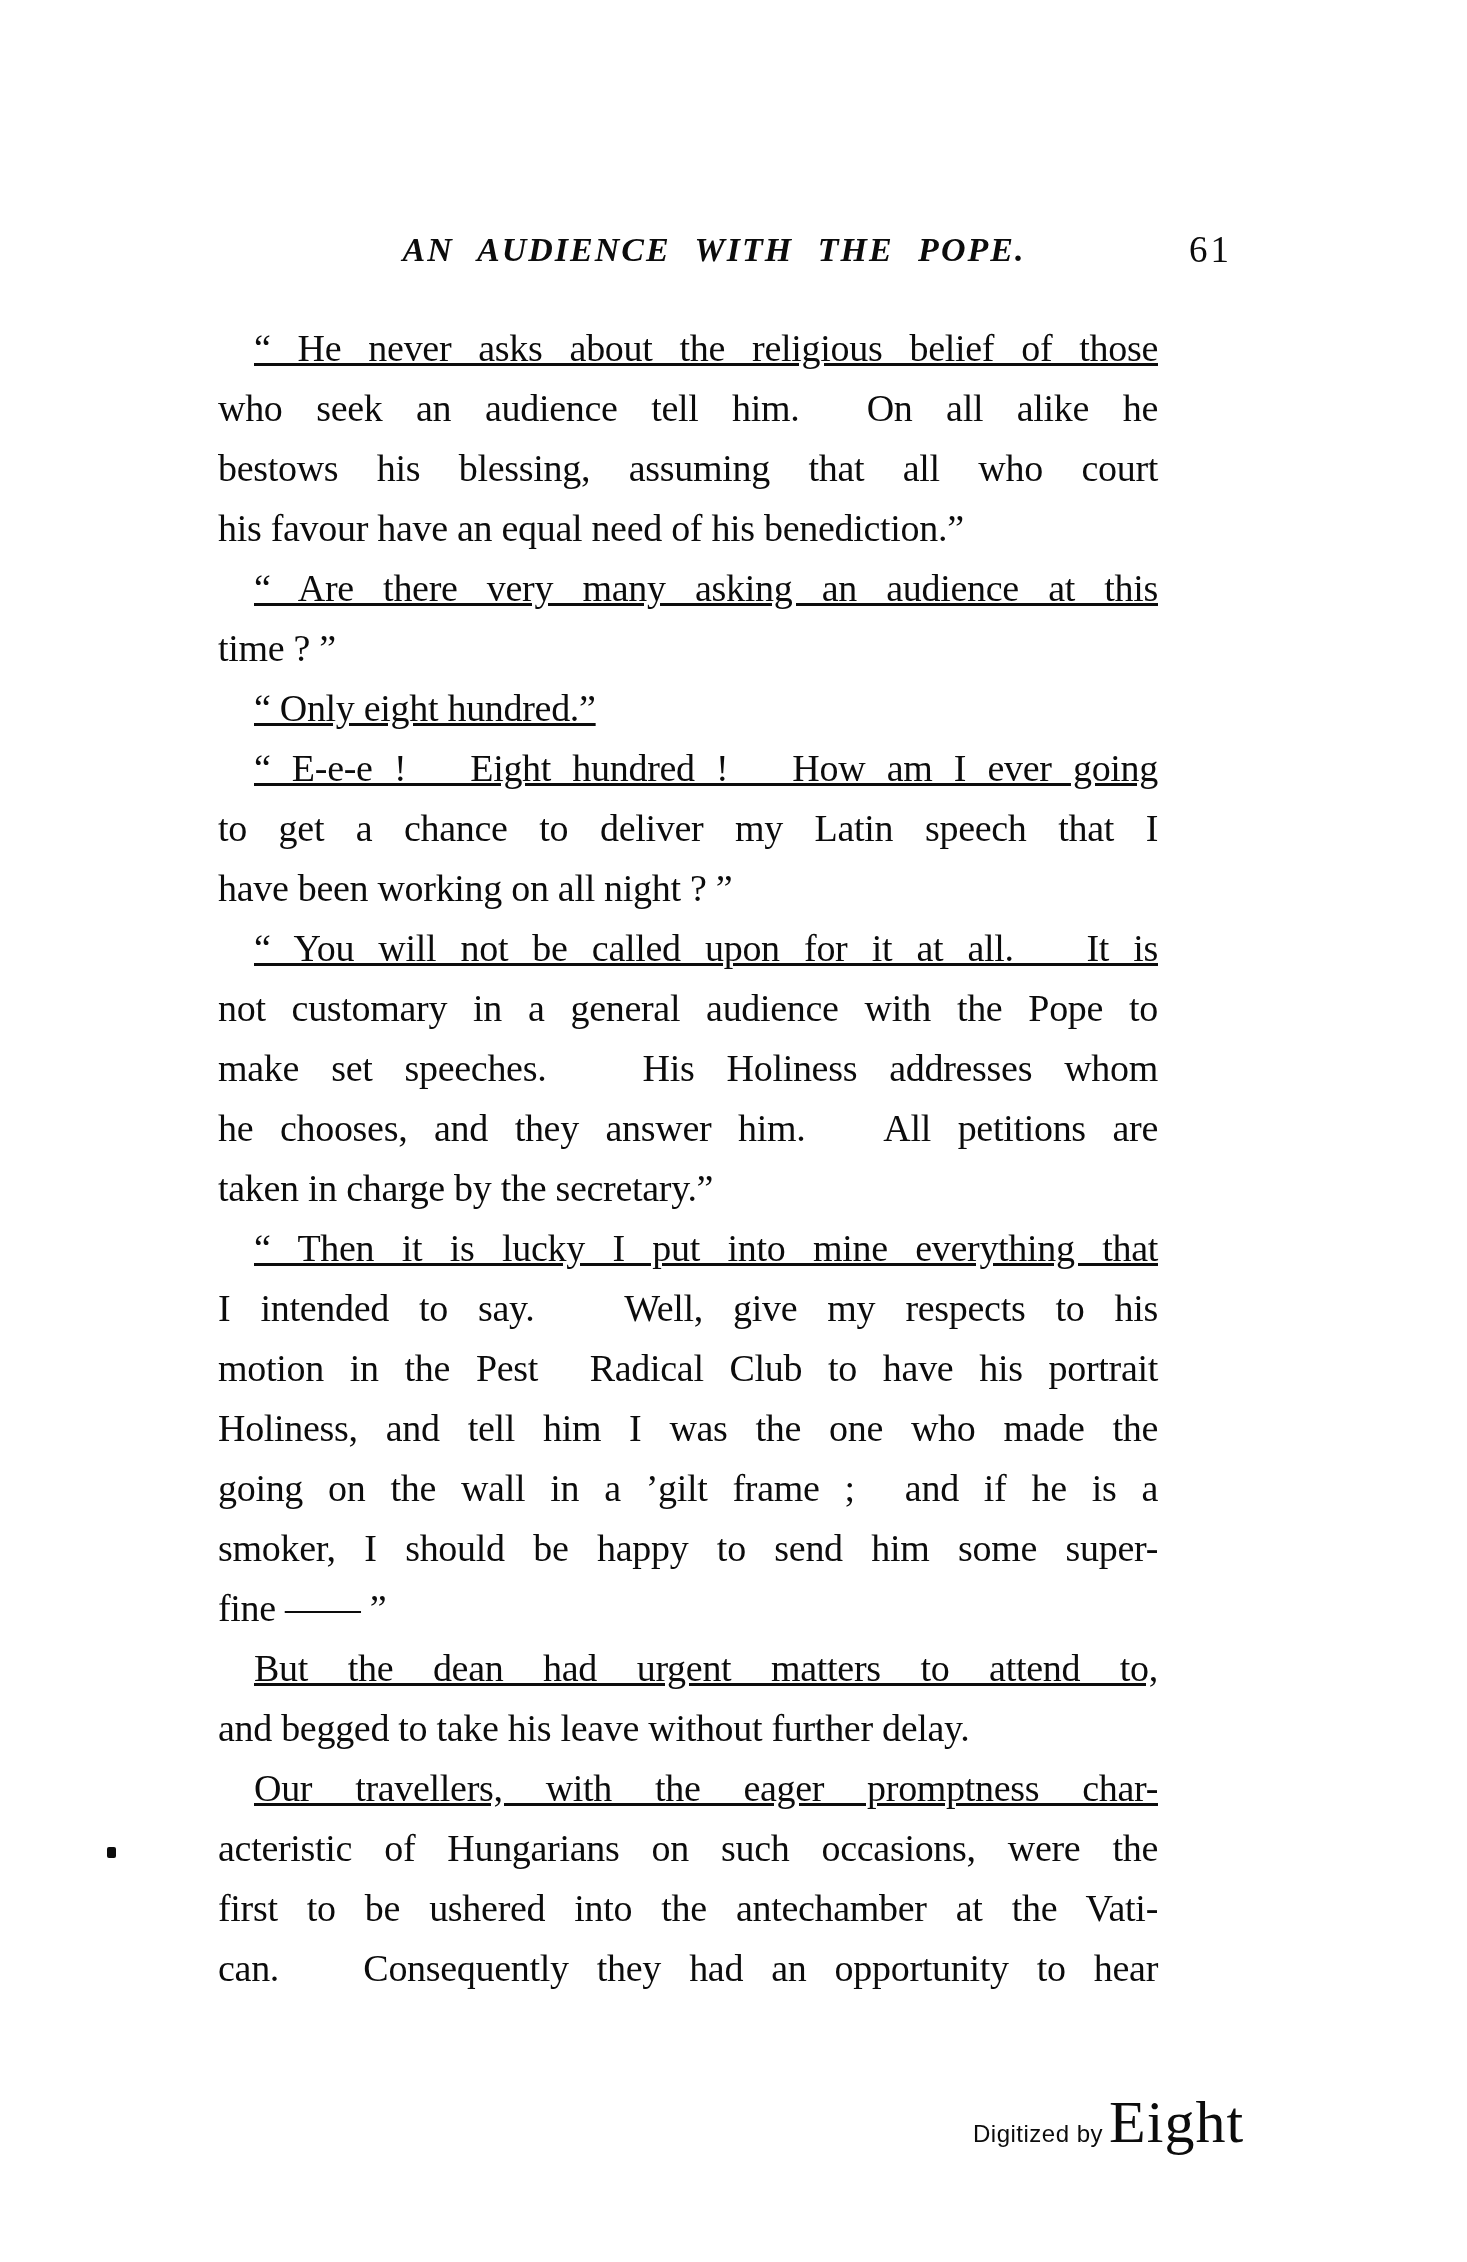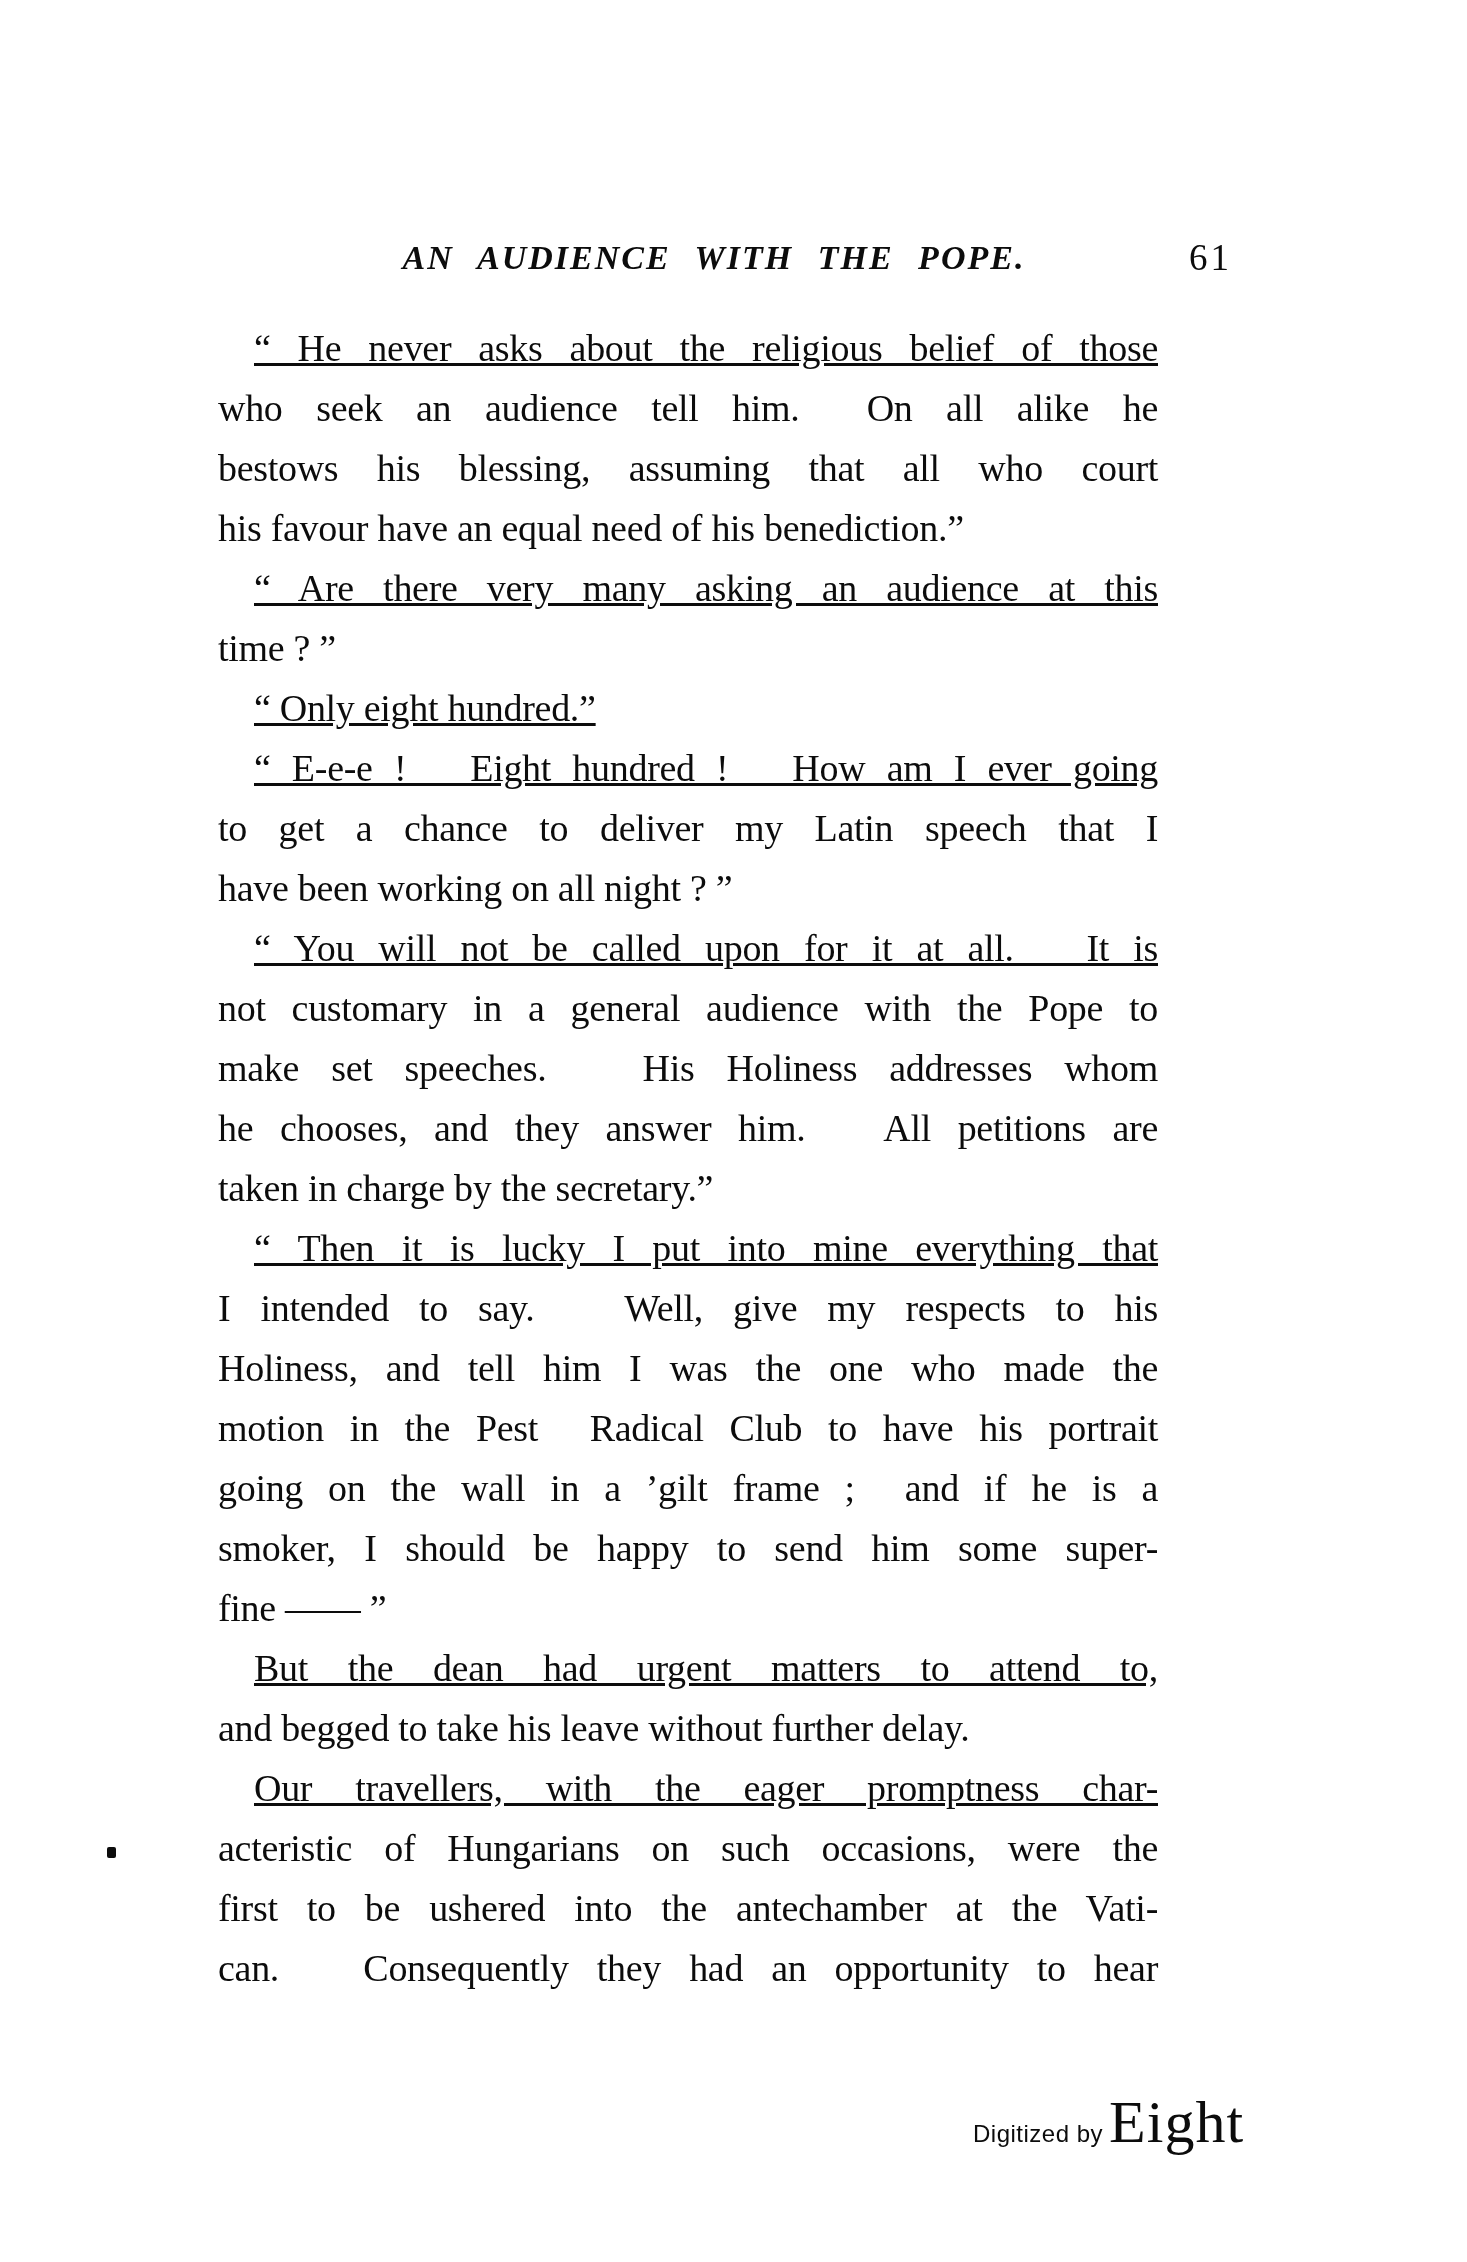--- a/index.html
+++ b/index.html
@@ -15,21 +15,20 @@
     overflow: hidden;
     font-family: "Liberation Serif", "DejaVu Serif", serif;
     color: #0c0c0c;
   }
   .running-header {
     position: absolute;
     top: 226px;
     left: 218px;
     width: 940px;
     height: 48px;
-    margin-top: 8px;
   }
   .running-title {
     display: block;
     text-align: center;
     padding-left: 52px;
     font-style: italic;
     font-weight: bold;
     font-size: 34px;
     line-height: 48px;
     letter-spacing: 2px;
@@ -118,22 +117,22 @@
       <div class="text-line indent">“ E-e-e !   Eight hundred !   How am I ever going</div>
       <div class="text-line">to get a chance to deliver my Latin speech that I</div>
       <div class="text-line lastline">have been working on all night ? ”</div>
       <div class="text-line indent">“ You will not be called upon for it at all.   It is</div>
       <div class="text-line">not customary in a general audience with the Pope to</div>
       <div class="text-line">make set speeches.   His Holiness addresses whom</div>
       <div class="text-line">he chooses, and they answer him.   All petitions are</div>
       <div class="text-line lastline">taken in charge by the secretary.”</div>
       <div class="text-line indent">“ Then it is lucky I put into mine everything that</div>
       <div class="text-line">I intended to say.   Well, give my respects to his</div>
+      <div class="text-line">motion in the Pest  Radical Club to have his portrait</div>
       <div class="text-line">Holiness, and tell him I was the one who made the</div>
-      <div class="text-line">motion in the Pest  Radical Club to have his portrait</div>
       <div class="text-line">going on the wall in a ’gilt frame ;  and if he is a</div>
       <div class="text-line">smoker, I should be happy to send him some super-</div>
       <div class="text-line lastline">fine —— ”</div>
       <div class="text-line indent">But the dean had urgent matters to attend to,</div>
       <div class="text-line lastline">and begged to take his leave without further delay.</div>
       <div class="text-line indent">Our travellers, with the eager promptness char-</div>
       <div class="text-line">acteristic of Hungarians on such occasions, were the</div>
       <div class="text-line">first to be ushered into the antechamber at the Vati-</div>
       <div class="text-line">can.   Consequently they had an opportunity to hear</div>
     </div>

